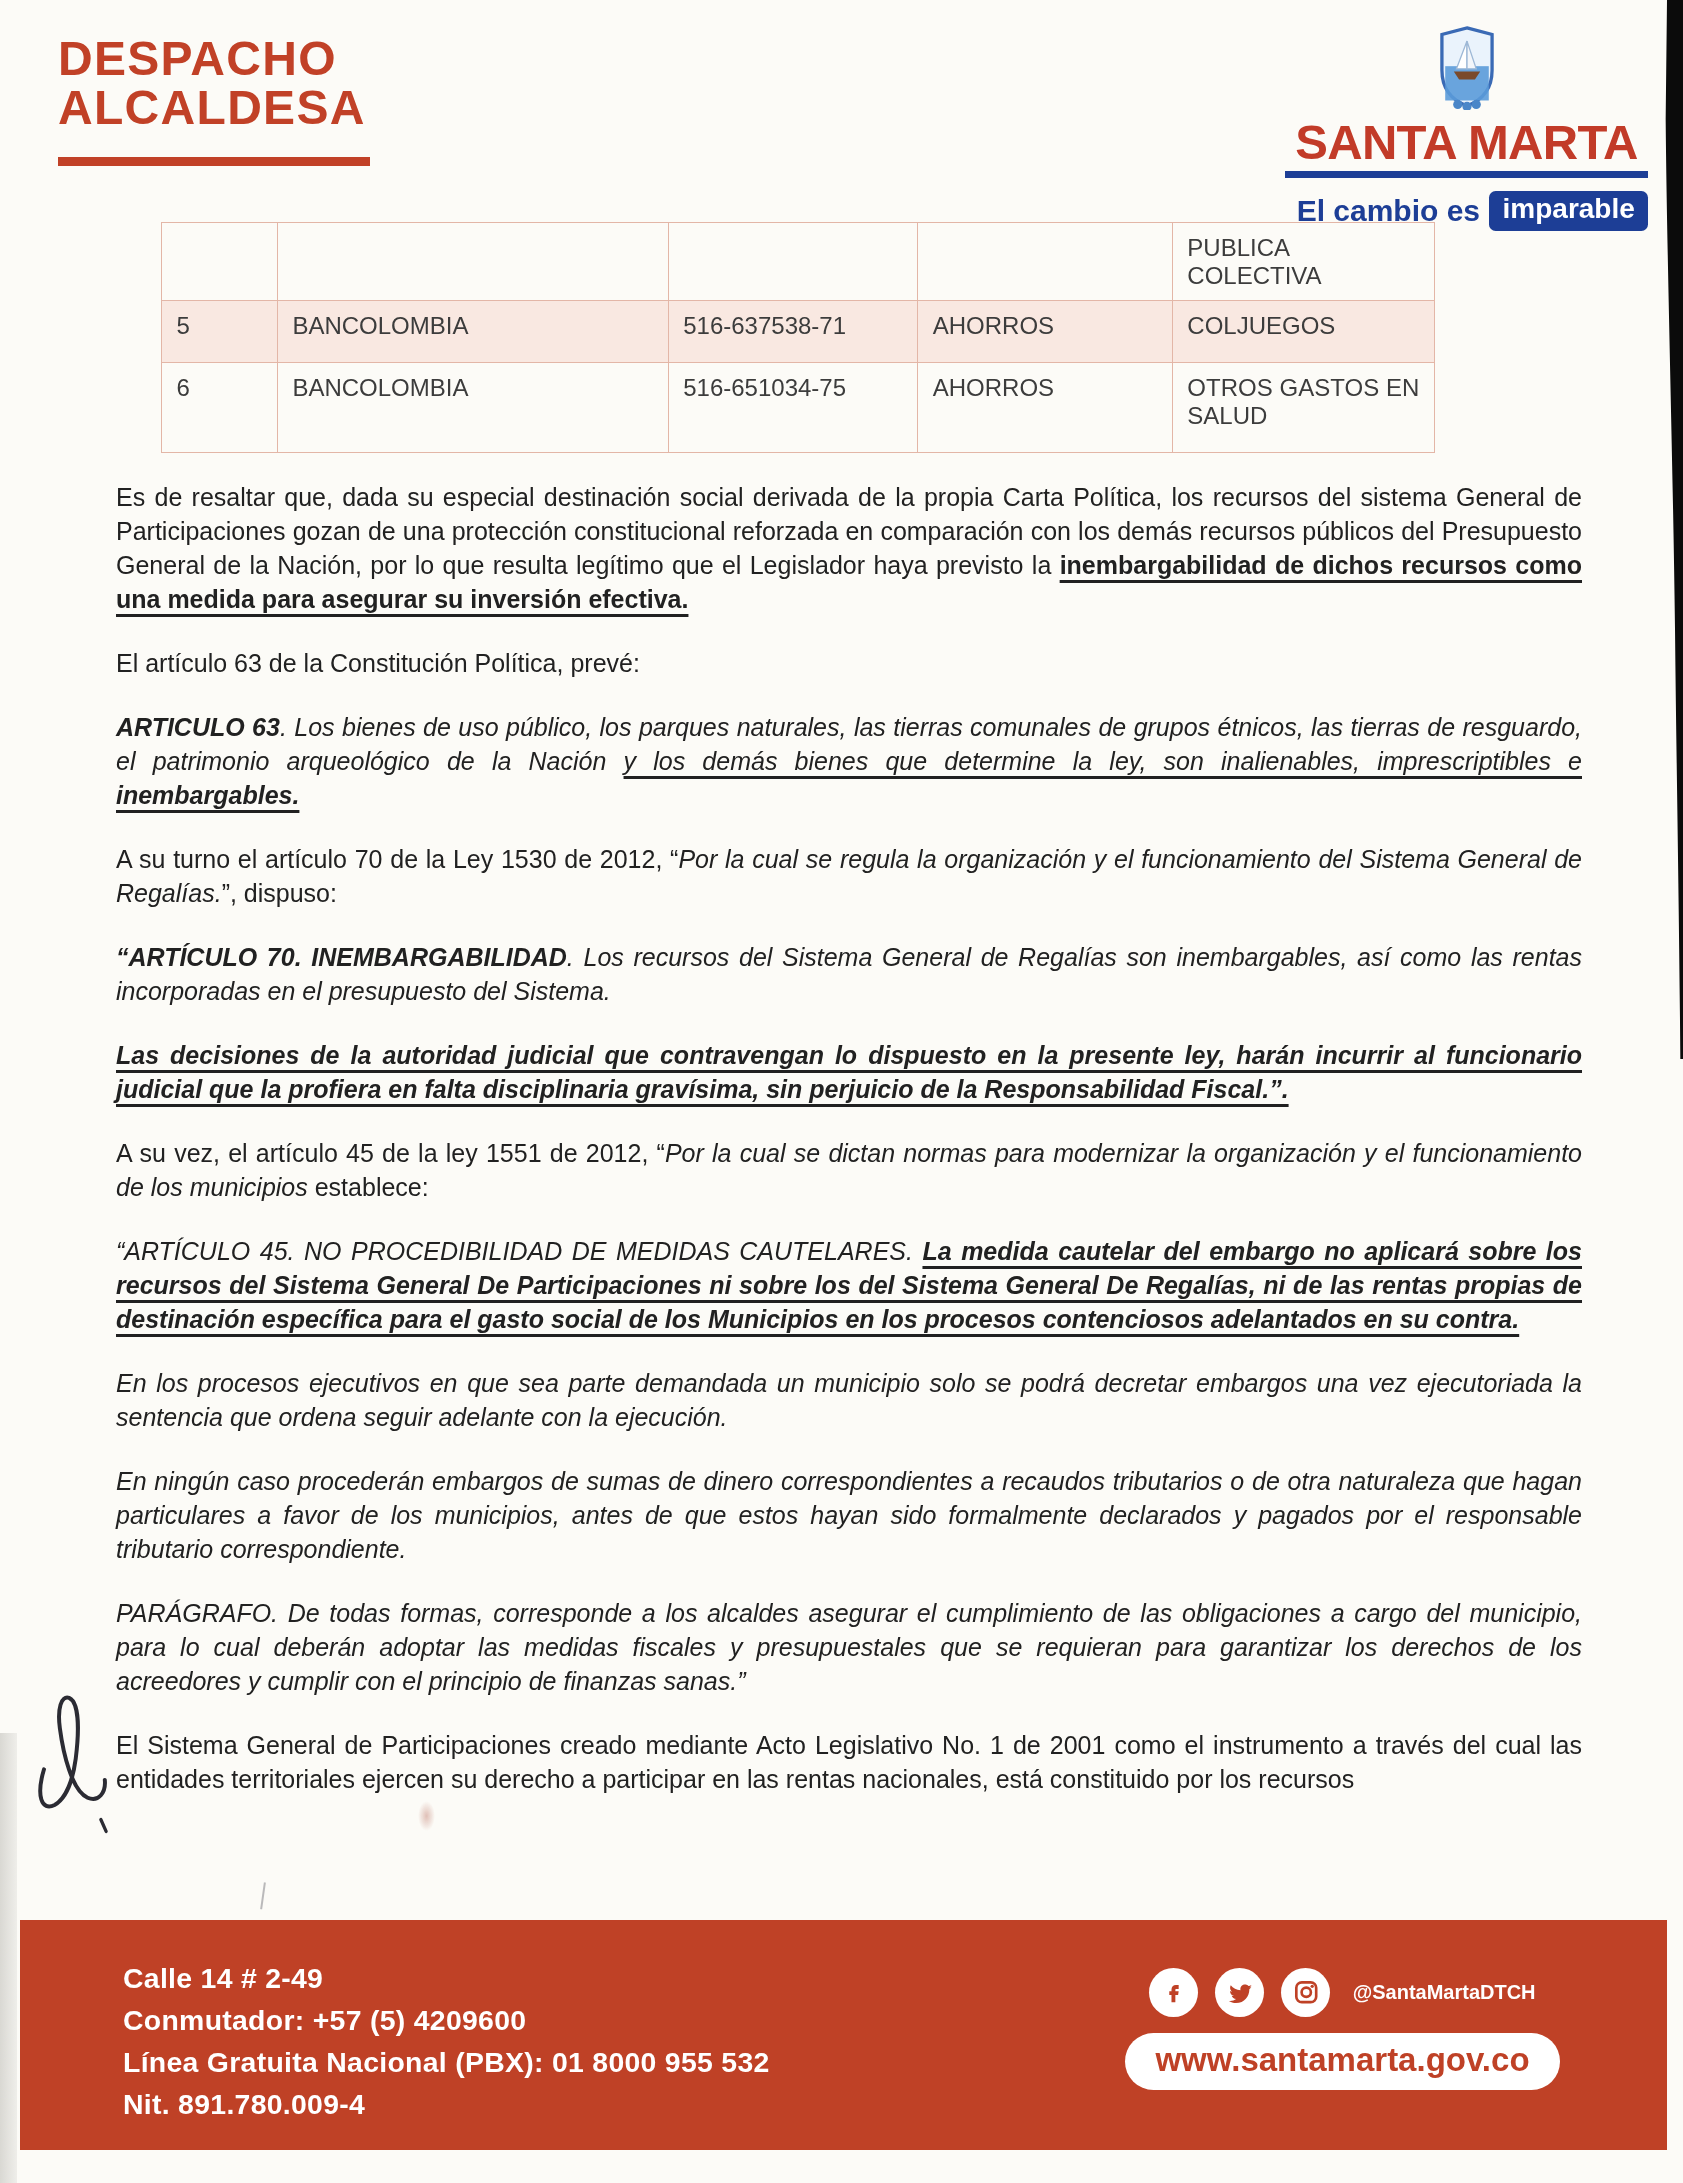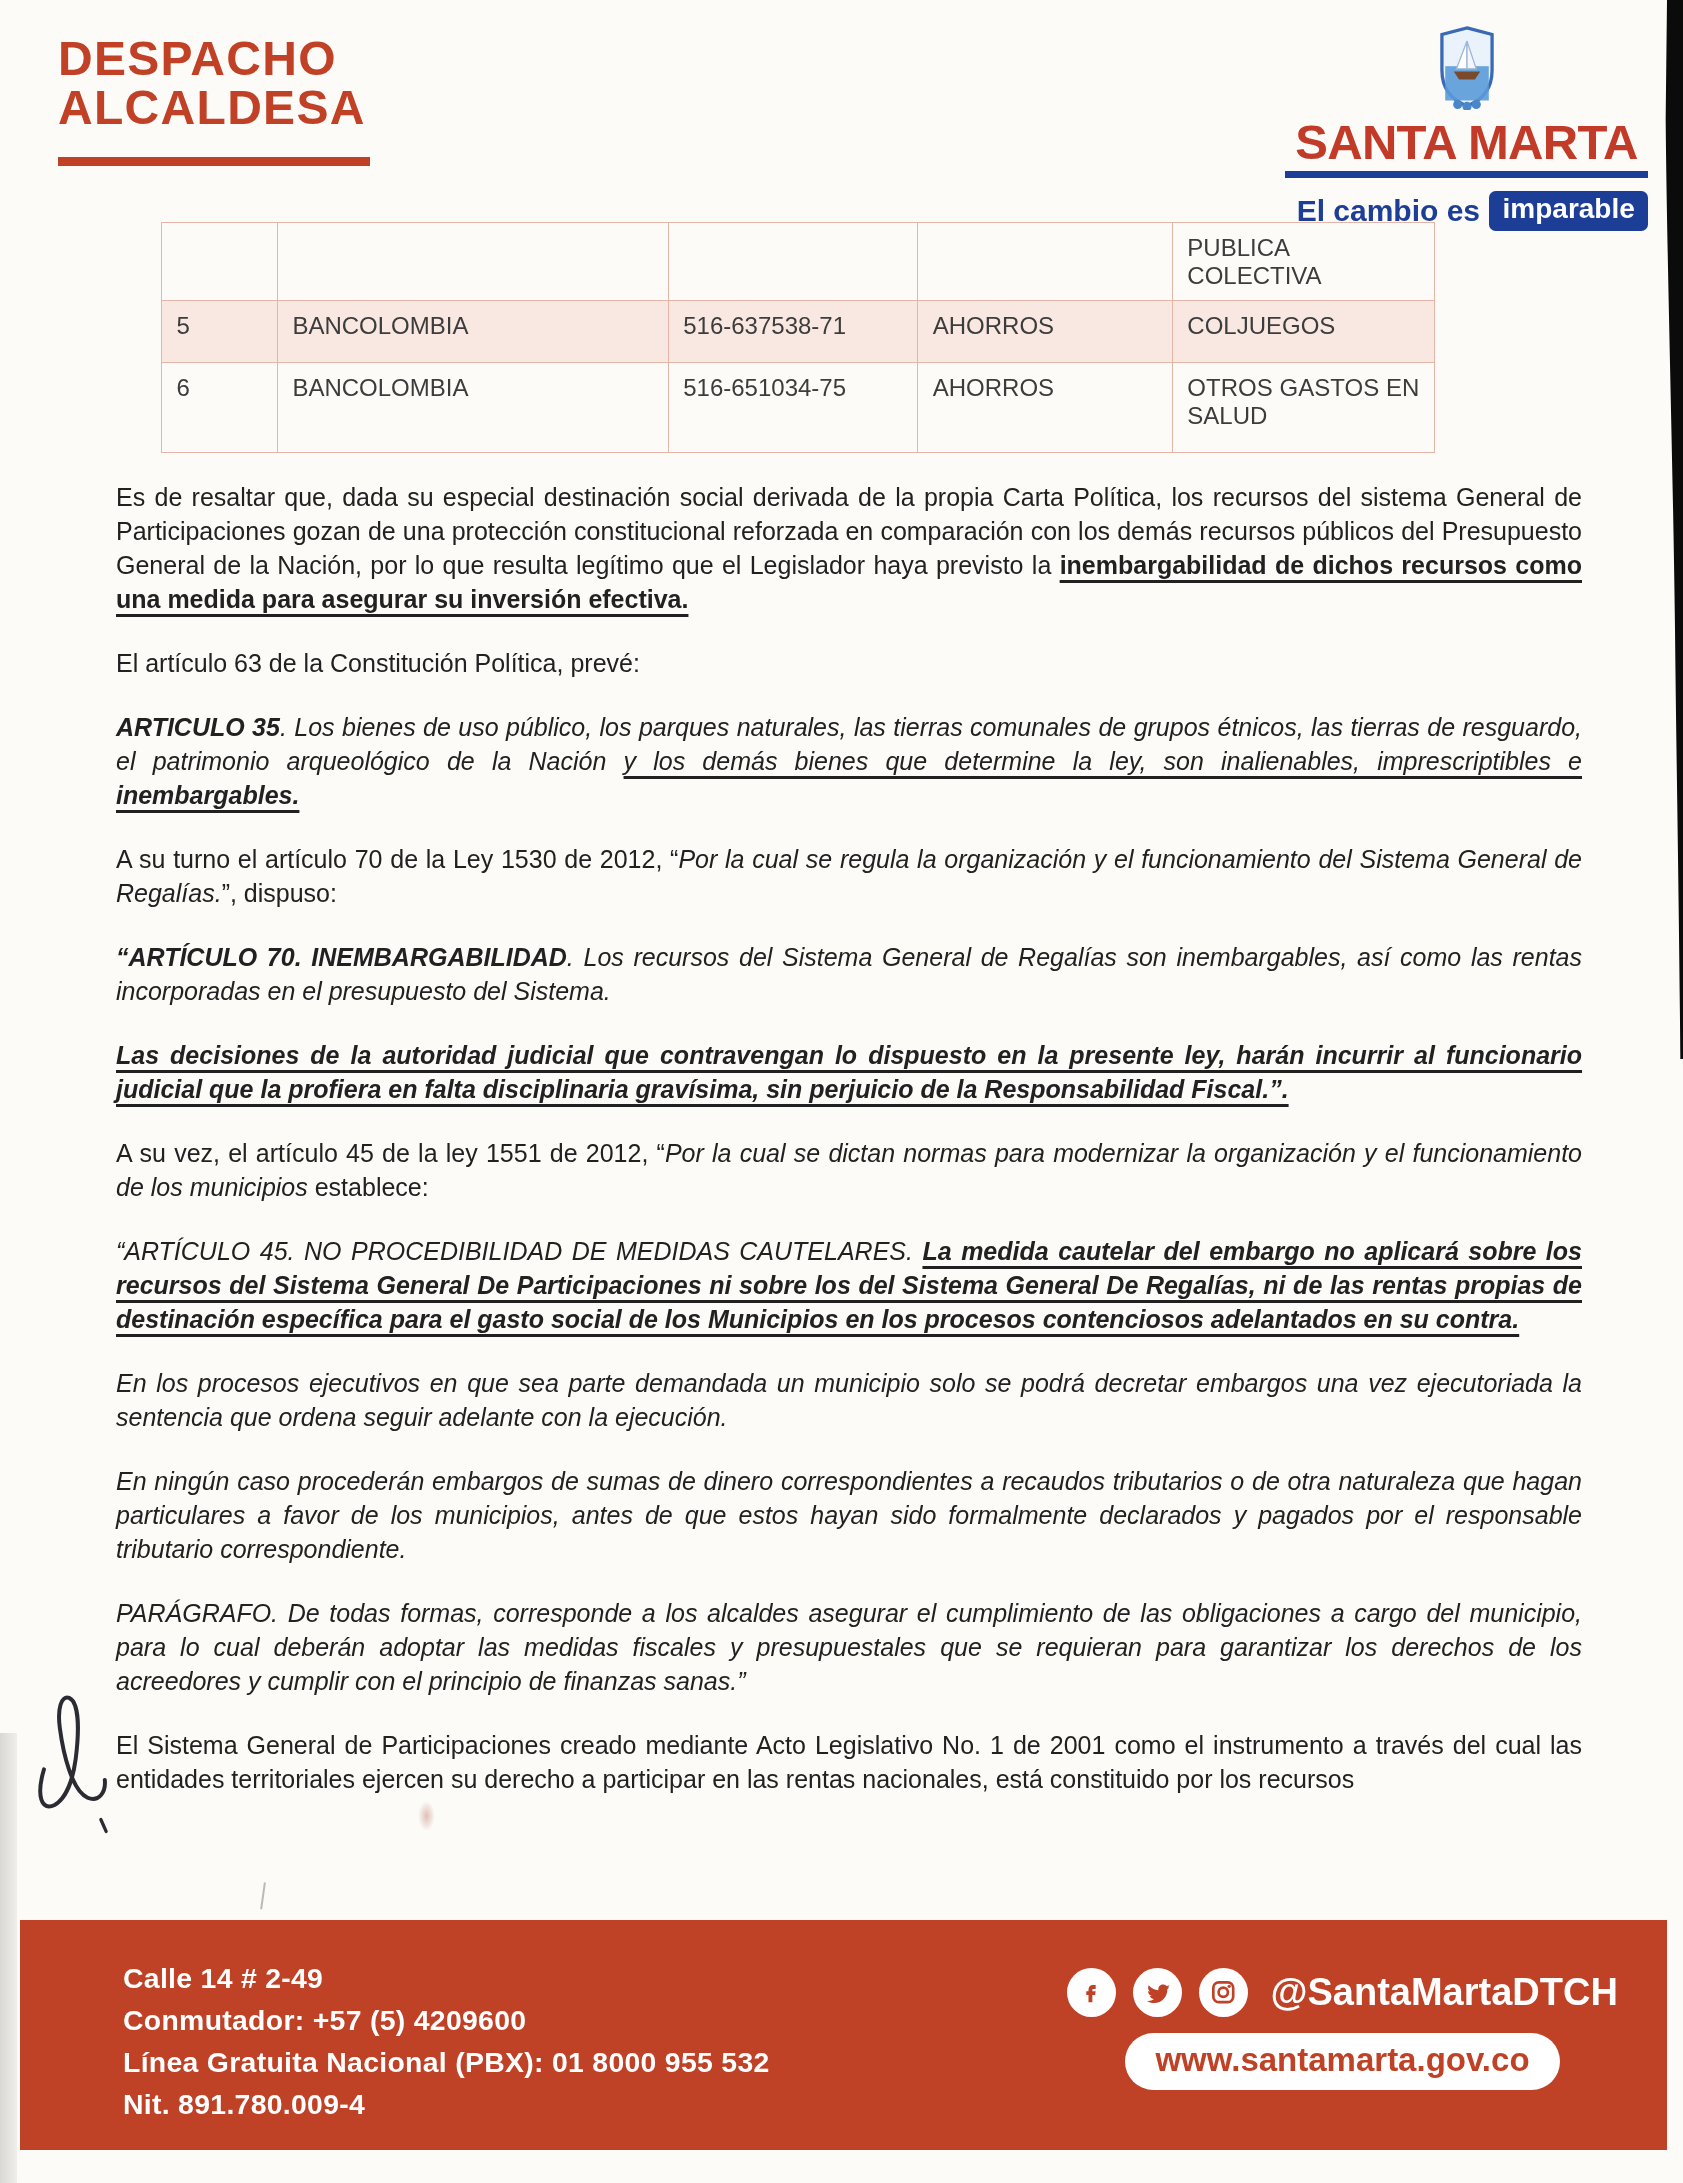--- a/index.html
+++ b/index.html
@@ -47,21 +47,21 @@
   
   .footer{position:absolute;left:20px;top:1920px;width:1647px;height:230px;background:#bf4126;}
   .footer-info{position:absolute;left:103px;top:37px;color:#fff;font-weight:bold;
     font-size:28.4px;line-height:42px;letter-spacing:0.3px;}
   .footer-right{position:absolute;left:1025px;top:48px;width:595px;
     display:flex;flex-direction:column;align-items:center;}
   .social-row{display:flex;align-items:center;gap:17px;}
   .social-circle{width:49px;height:49px;border-radius:50%;background:#fff;
     display:flex;align-items:center;justify-content:center;}
   .social-circle svg{display:block;}
-  .handle{color:#fff;font-weight:bold;font-size:38px;margin-left:5.3px;white-space:nowrap;}
+  .handle{color:#fff;font-weight:bold;font-size:20px;margin-left:5.3px;white-space:nowrap;}
   .website-pill{margin-top:16px;background:#fff;color:#bf4126;font-weight:bold;
     font-size:33px;padding:8px 30px 10.6px;border-radius:40px;white-space:nowrap;}
 </style>
 </head>
 <body>
 
 <div class="page">
 
   <svg class="scan-right" viewBox="0 0 30 1600" preserveAspectRatio="none">
     <path d="M30,0 L30,1600 L26,1600 C24,1350 20,1150 18,950 C15,700 6,400 4,180 L6,0 Z" fill="#0b0b0b"></path>
@@ -131,21 +131,21 @@
       <td class="justify">OTROS GASTOS EN SALUD</td>
     </tr>
   </tbody>
     </table>
 
   <div class="body-text">
     <p><span>Es de resaltar que, dada su especial destinación social derivada de la propia Carta Política, los recursos del sistema General de Participaciones gozan de una protección constitucional reforzada en comparación con los demás recursos públicos del Presupuesto General de la Nación, por lo que resulta legítimo que el Legislador haya previsto la </span><span class="b u">inembargabilidad de dichos recursos como una medida para asegurar su inversión efectiva.</span></p>
 
     <p><span>El artículo 63 de la Constitución Política, prevé:</span></p>
 
-    <p class="it"><span class="b">ARTICULO 35</span><span>. Los bienes de uso público, los parques naturales, las tierras comunales de grupos étnicos, las tierras de resguardo, el patrimonio arqueológico de la Nación </span><span class="u">y los demás bienes que determine la ley, son inalienables, imprescriptibles e </span><span class="b u">inembargables.</span></p>
+    <p class="it"><span class="b">ARTICULO 63</span><span>. Los bienes de uso público, los parques naturales, las tierras comunales de grupos étnicos, las tierras de resguardo, el patrimonio arqueológico de la Nación </span><span class="u">y los demás bienes que determine la ley, son inalienables, imprescriptibles e </span><span class="b u">inembargables.</span></p>
 
     <p><span>A su turno el artículo 70 de la Ley 1530 de 2012, “</span><span class="it">Por la cual se regula la organización y el funcionamiento del Sistema General de Regalías.</span><span>”, dispuso:</span></p>
 
     <p class="it"><span class="b">“ARTÍCULO 70. INEMBARGABILIDAD</span><span>. Los recursos del Sistema General de Regalías son inembargables, así como las rentas incorporadas en el presupuesto del Sistema.</span></p>
 
     <p class="it"><span class="b u">Las decisiones de la autoridad judicial que contravengan lo dispuesto en la presente ley, harán incurrir al funcionario judicial que la profiera en falta disciplinaria gravísima, sin perjuicio de la Responsabilidad Fiscal.”.</span></p>
 
     <p><span>A su vez, el artículo 45 de la ley 1551 de 2012, “</span><span class="it">Por la cual se dictan normas para modernizar la organización y el funcionamiento de los municipios </span><span>establece:</span></p>
 
     <p class="it"><span>“ARTÍCULO 45. NO PROCEDIBILIDAD DE MEDIDAS CAUTELARES. </span><span class="b u">La medida cautelar del embargo no aplicará sobre los recursos del Sistema General De Participaciones ni sobre los del Sistema General De Regalías, ni de las rentas propias de destinación específica para el gasto social de los Municipios en los procesos contenciosos adelantados en su contra.</span></p>

